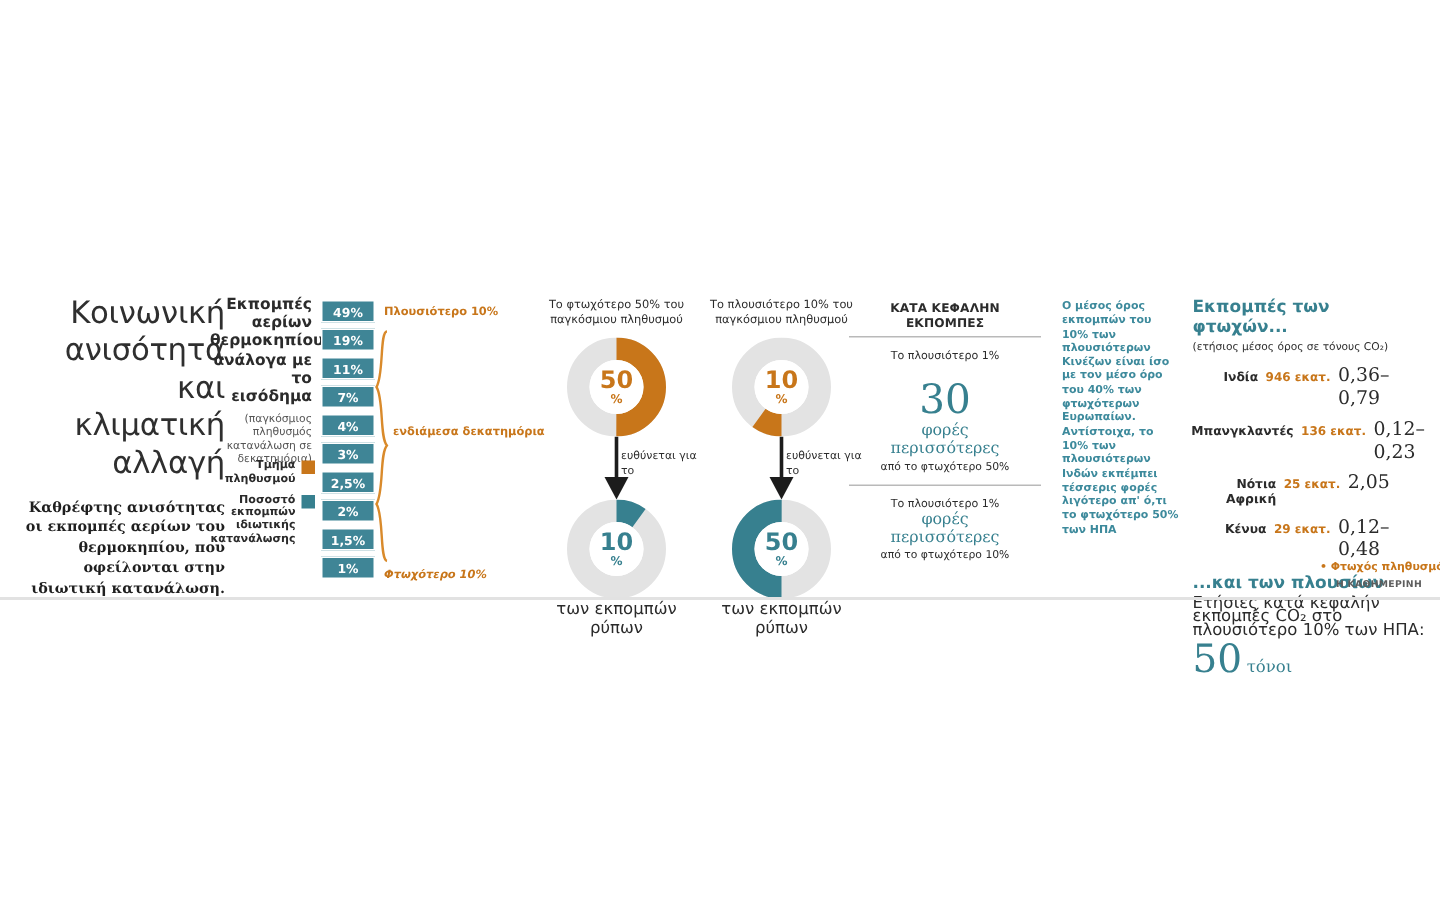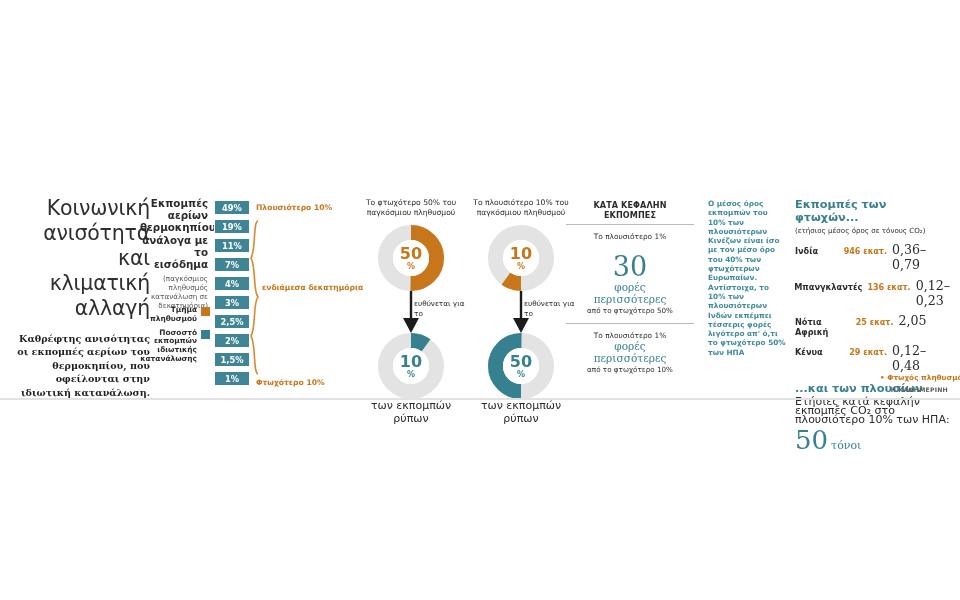--- a/index.html
+++ b/index.html
@@ -45,21 +45,21 @@
   #bars { position:absolute; left:214px; top:200px; width:36px; }
   .bar {
     width:36px; height:15px; background:#3f8596;
     border:1px solid #ffffff;
     display:flex; align-items:center; justify-content:center;
     color:#ffffff; font-weight:700; font-size:8.3px;
     margin-bottom:4px; letter-spacing:0px;
   }
 
   #lbl-rich { position:absolute; left:256px; top:203px; font-size:7.6px; font-weight:700; color:#c8761a;text-align:center; }
-  #lbl-poor { position:absolute; left:256px; top:378px; font-size:7.6px; font-weight:700; color:#c8761a; }
+  #lbl-poor { position:absolute; left:256px; top:378px; font-size:7.6px; font-weight:700; color:#c8761a;font-style:italic; }
   #lbl-mid  { position:absolute; left:262px; top:283px; font-size:7.6px; font-weight:700; color:#c8761a; line-height:10px; }
   #brace { position:absolute; left:250px; top:220px; width:9px; height:155px; }
 
   
   .donut-col { position:absolute; top:198px; width:118px; text-align:center; }
   #donut-col-1 { left:352px; }
   #donut-col-2 { left:462px; }
   .donut-head { font-size:7.6px; line-height:10.2px; color:#2b2b2b; }
   .donut-wrap { position:relative; width:66px; height:66px; margin:7px auto 0; }
   .donut-center {
@@ -91,21 +91,21 @@
   
   #bluenote { position:absolute; left:708px; top:199px; width:78px;
               font-size:7.3px; line-height:9.3px; font-weight:700; color:#3d8a9c; }
 
   
   #rightcol { position:absolute; left:795px; top:198px; width:155px; }
   #right-title { font-size:11.3px; font-weight:700; color:#37808f; }
   #right-sub { font-size:7.1px; color:#2b2b2b; margin-top:2px; }
   #country-table { margin-top:7px; }
   .c-row { display:flex; align-items:baseline; justify-content:flex-end; gap:5px; margin-bottom:5.5px; }
-  .c-name { font-size:8.2px; font-weight:700; color:#2b2b2b; text-align:left; flex:1 1 auto; }
+  .c-name { font-size:8.2px; font-weight:700; color:#2b2b2b; text-align:right; flex:1 1 auto; }
   .c-pop  { font-size:8px; font-weight:700; color:#c8761a; white-space:nowrap; }
   .c-val  { font-size:12.6px; color:#2b2b2b; width:58px; text-align:left;
             font-family:"DejaVu Serif","Liberation Serif",serif; }
 
   #right-title2 { margin-top:9px; font-size:11.3px; font-weight:700; color:#37808f; }
   #right-sub2 { font-size:11px; line-height:9.4px; color:#2b2b2b; margin-top:2px; }
   #bigton { display:flex; align-items:baseline; gap:3px; margin-top:2px; }
   #bigton .v { font-size:26px; color:#37808f; font-family:"DejaVu Serif","Liberation Serif",serif; line-height:26px;}
   #bigton .u { font-size:11px; color:#37808f; font-family:"DejaVu Serif","Liberation Serif",serif;}
   #poorleg { position:absolute; left:880px; top:373px; font-size:7.3px; font-weight:700; color:#c8761a; white-space:nowrap;}

